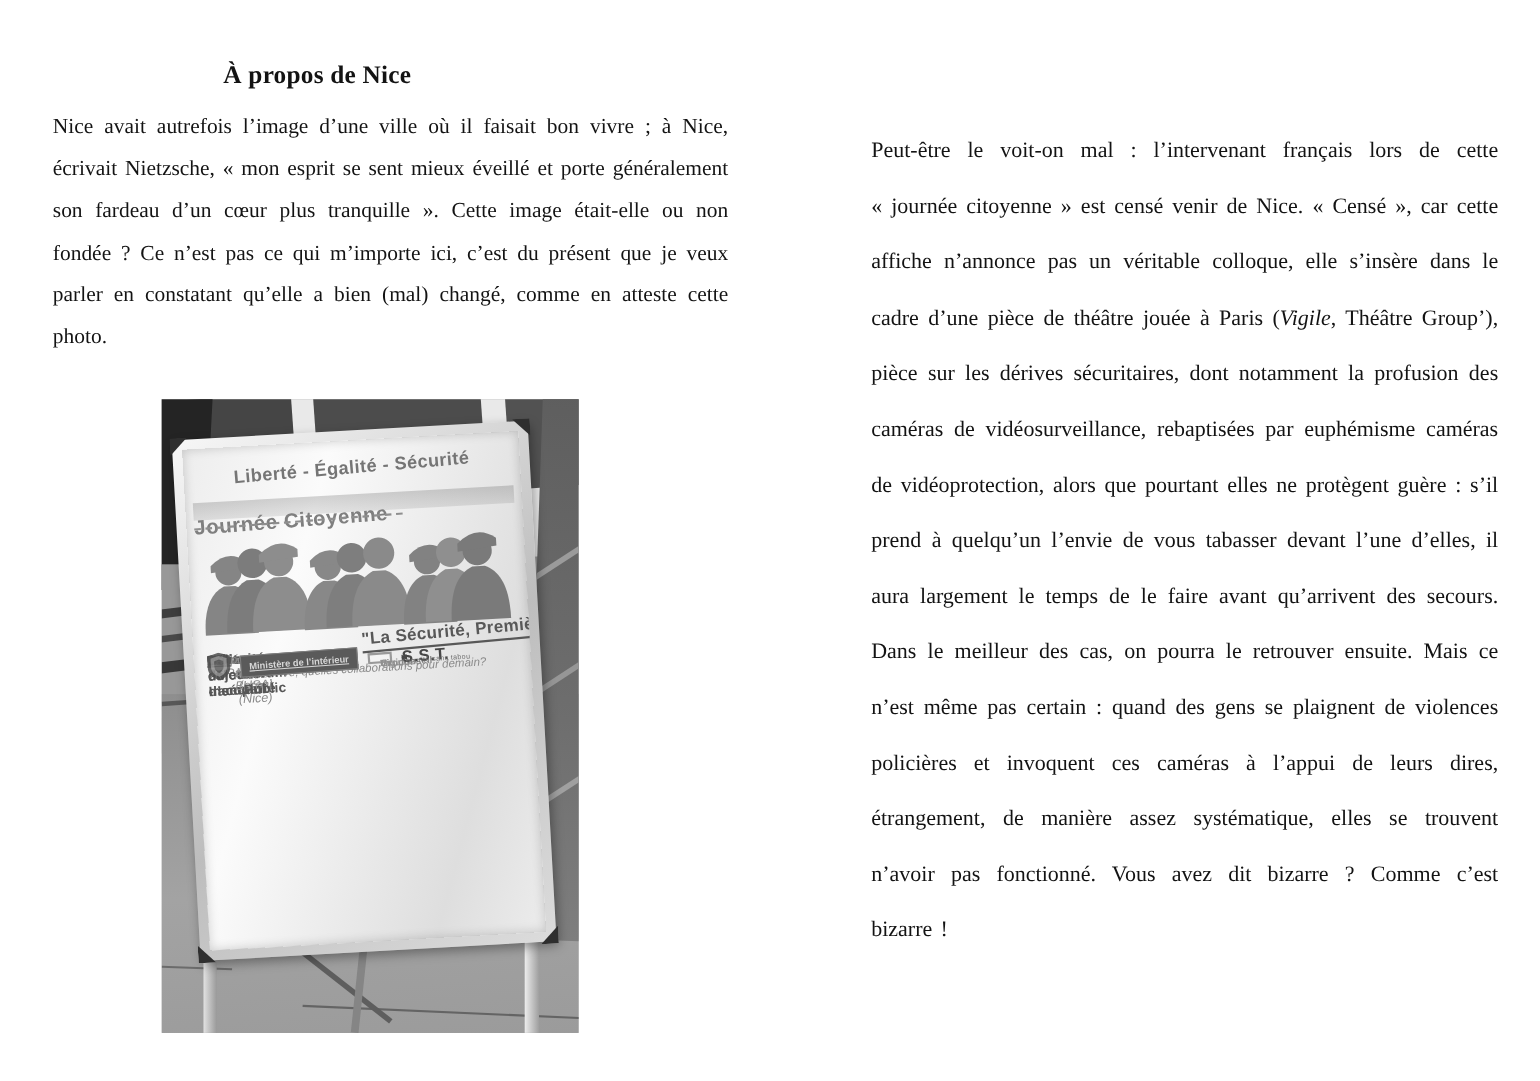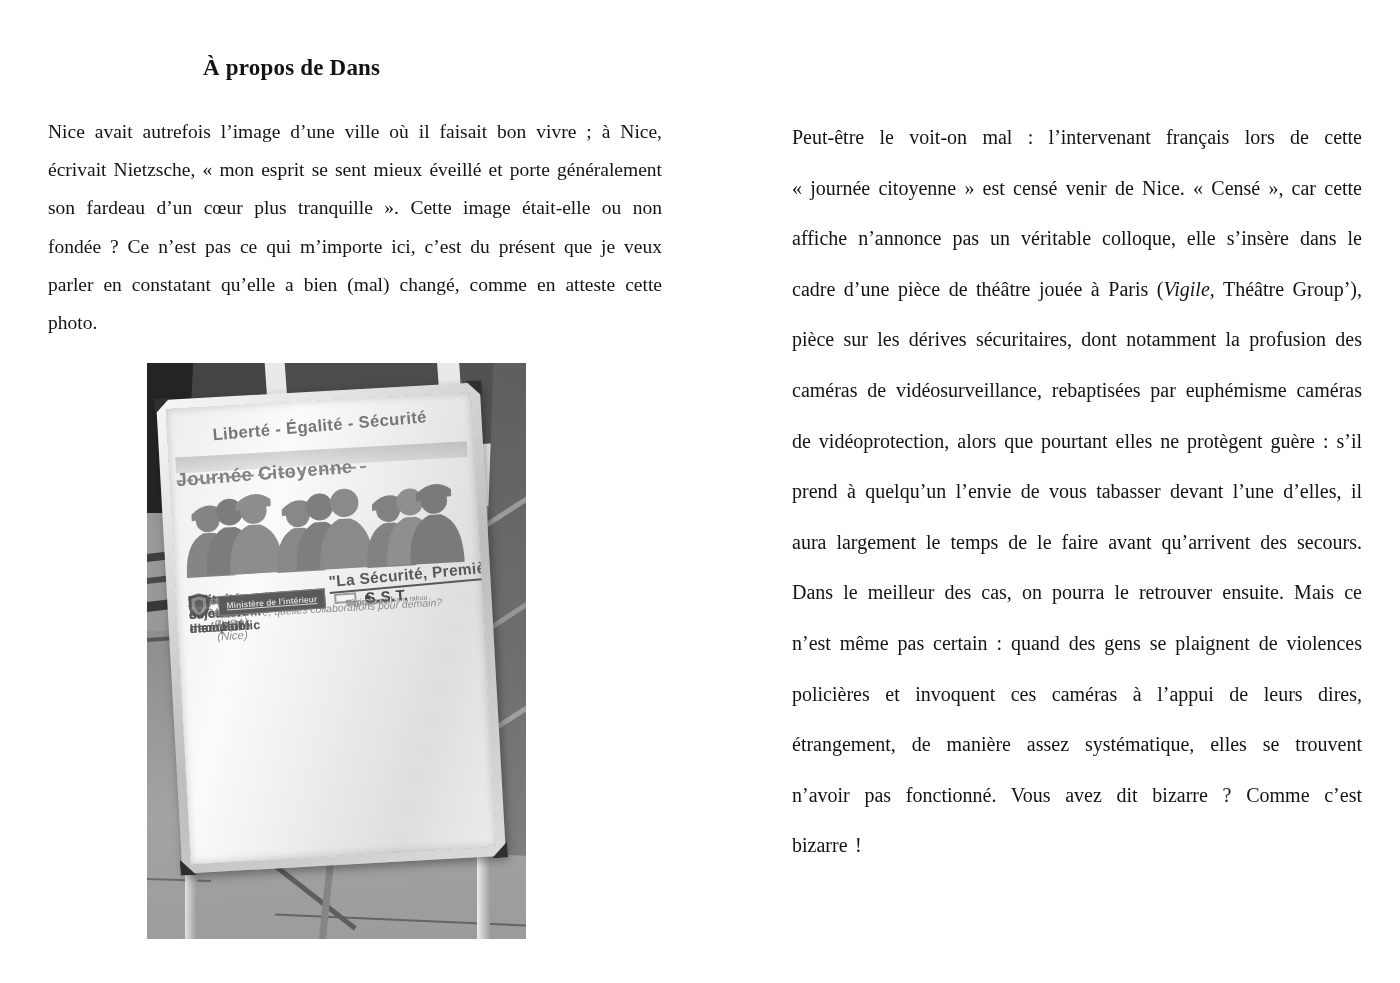--- a/index.html
+++ b/index.html
@@ -9,21 +9,21 @@
     font-family:"Liberation Serif", serif;
   }
   .title {
     position:absolute; left:203px; top:55px; margin:0;
     font-size:23px; font-weight:700; letter-spacing:.2px;
   }
   .col {
     position:absolute; margin:0; text-align:justify; hyphens:none;
   }
   .col-left {
-    left:48px; top:113px; width:614px;
+    left:48px; top:97px; width:614px;
     font-size:19.5px; line-height:38.2px; word-spacing:1.5px;
   }
   .col-right {
     left:792px; top:112px; width:570px;
     font-size:20px; line-height:50.6px; word-spacing:2.6px;
   }
   .col-right em { font-style:italic; }
 
   
   .photo {
@@ -105,21 +105,21 @@
   .lg-sst { text-align:center; transform:rotate(-1deg); }
   .sst-main { display:flex; align-items:center; gap:2px; font-size:15px; font-weight:bold; color:#474747; letter-spacing:.5px; }
   .sst-arrow { font-size:9px; color:#474747; }
   .sst-tag { font-size:6.5px; color:#6f6f6f; margin-top:1px; letter-spacing:.3px; white-space:nowrap; }
 </style>
 </head>
 <body>
 
 <div>
 
-  <h1 class="title">À propos de Dans</h1>
+  <h1 class="title">À propos de Nice</h1>
 
   <p class="col col-left">Nice avait autrefois l’image d’une ville où il faisait bon vivre&nbsp;; à Nice, écrivait Nietzsche, «&nbsp;mon esprit se sent mieux éveillé et porte généralement son fardeau d’un cœur plus tranquille&nbsp;». Cette image était-elle ou non fondée&nbsp;? Ce n’est pas ce qui m’importe ici, c’est du présent que je veux parler en constatant qu’elle a bien (mal) changé, comme en atteste cette photo.</p>
 
   <p class="col col-right"><span>Peut-être le voit-on mal&nbsp;: l’intervenant français lors de cette «&nbsp;journée citoyenne&nbsp;» est censé venir de Nice. «&nbsp;Censé&nbsp;», car cette affiche n’annonce pas un véritable colloque, elle s’insère dans le cadre d’une pièce de théâtre jouée à Paris (</span><em>Vigile</em><span>, Théâtre Group’), pièce sur les dérives sécuritaires, dont notamment la profusion des caméras de vidéosurveillance, rebaptisées par euphémisme caméras de vidéoprotection, alors que pourtant elles ne protègent guère&nbsp;: s’il prend à quelqu’un l’envie de vous tabasser devant l’une d’elles, il aura largement le temps de le faire avant qu’arrivent des secours. Dans le meilleur des cas, on pourra le retrouver ensuite. Mais ce n’est même pas certain&nbsp;: quand des gens se plaignent de violences policières et invoquent ces caméras à l’appui de leurs dires, étrangement, de manière assez systématique, elles se trouvent n’avoir pas fonctionné. Vous avez dit bizarre&nbsp;? Comme c’est bizarre&nbsp;!</span></p>
 
   <figure class="photo">
     <div class="bg-facade">
       <div class="pane1"></div>
       <div class="pane2"></div>
       <div class="pane3"></div>

